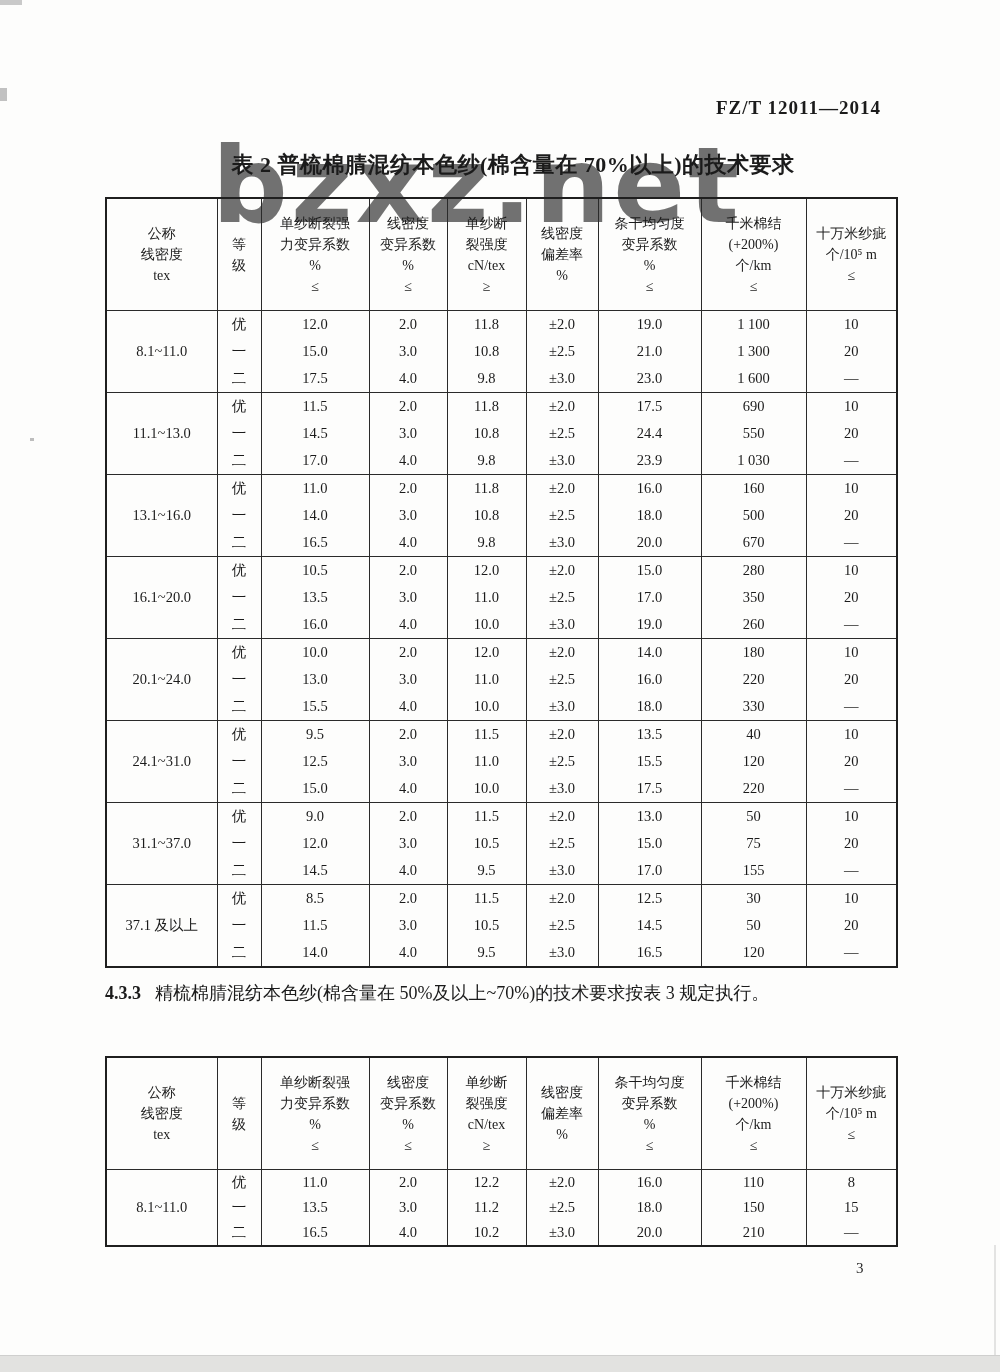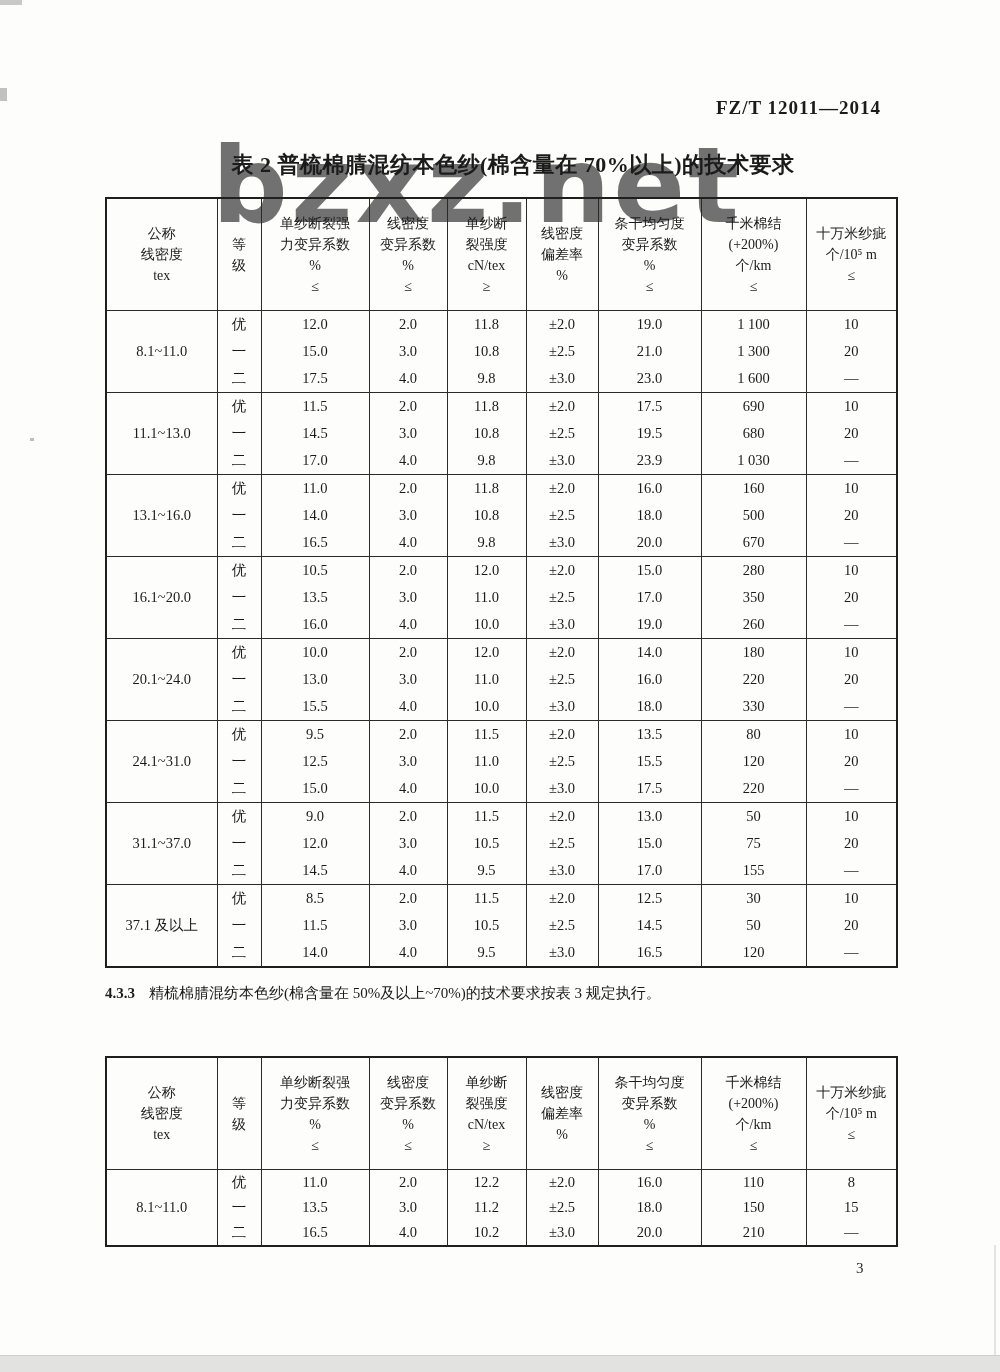--- a/index.html
+++ b/index.html
@@ -42,21 +42,21 @@
   }
   .spec-table th{
     border-bottom:1px solid #2a2a2a;height:111px;
     font-size:14px;line-height:21px;
   }
   .spec-table td{font-size:14.5px;height:27px;}
   .t3 td{height:25px;}
   .spec-table tr.gstart td{border-top:1px solid #2a2a2a;}
   .clause{
     position:absolute;left:105px;top:982px;width:800px;z-index:1;
-    font-size:15px;line-height:22px;
+    font-size:18px;line-height:22px;
   }
   .clause .num{font-weight:bold;margin-right:14px;}
   .page-number{
     position:absolute;left:856px;top:1260px;z-index:1;
     font-size:15px;color:#2a2a2a;
   }
   .page-edge{
     position:absolute;left:0;right:0;bottom:0;height:16px;
     background:#e2e2e0;border-top:1px solid #cfcfce;z-index:3;
   }
@@ -187,22 +187,22 @@
             <td>17.5</td>
             <td>690</td>
             <td>10</td>
           </tr>
           <tr>
             <td>一</td>
             <td>14.5</td>
             <td>3.0</td>
             <td>10.8</td>
             <td>±2.5</td>
-            <td>19.5</td>
-            <td>680</td>
+            <td>24.4</td>
+            <td>550</td>
             <td>20</td>
           </tr>
           <tr>
             <td>二</td>
             <td>17.0</td>
             <td>4.0</td>
             <td>9.8</td>
             <td>±3.0</td>
             <td>23.9</td>
             <td>1 030</td>
@@ -302,21 +302,21 @@
             <td>—</td>
           </tr>
           <tr class="gstart">
             <td rowspan="3">24.1~31.0</td>
             <td>优</td>
             <td>9.5</td>
             <td>2.0</td>
             <td>11.5</td>
             <td>±2.0</td>
             <td>13.5</td>
-            <td>80</td>
+            <td>40</td>
             <td>10</td>
           </tr>
           <tr>
             <td>一</td>
             <td>12.5</td>
             <td>3.0</td>
             <td>11.0</td>
             <td>±2.5</td>
             <td>15.5</td>
             <td>120</td>

